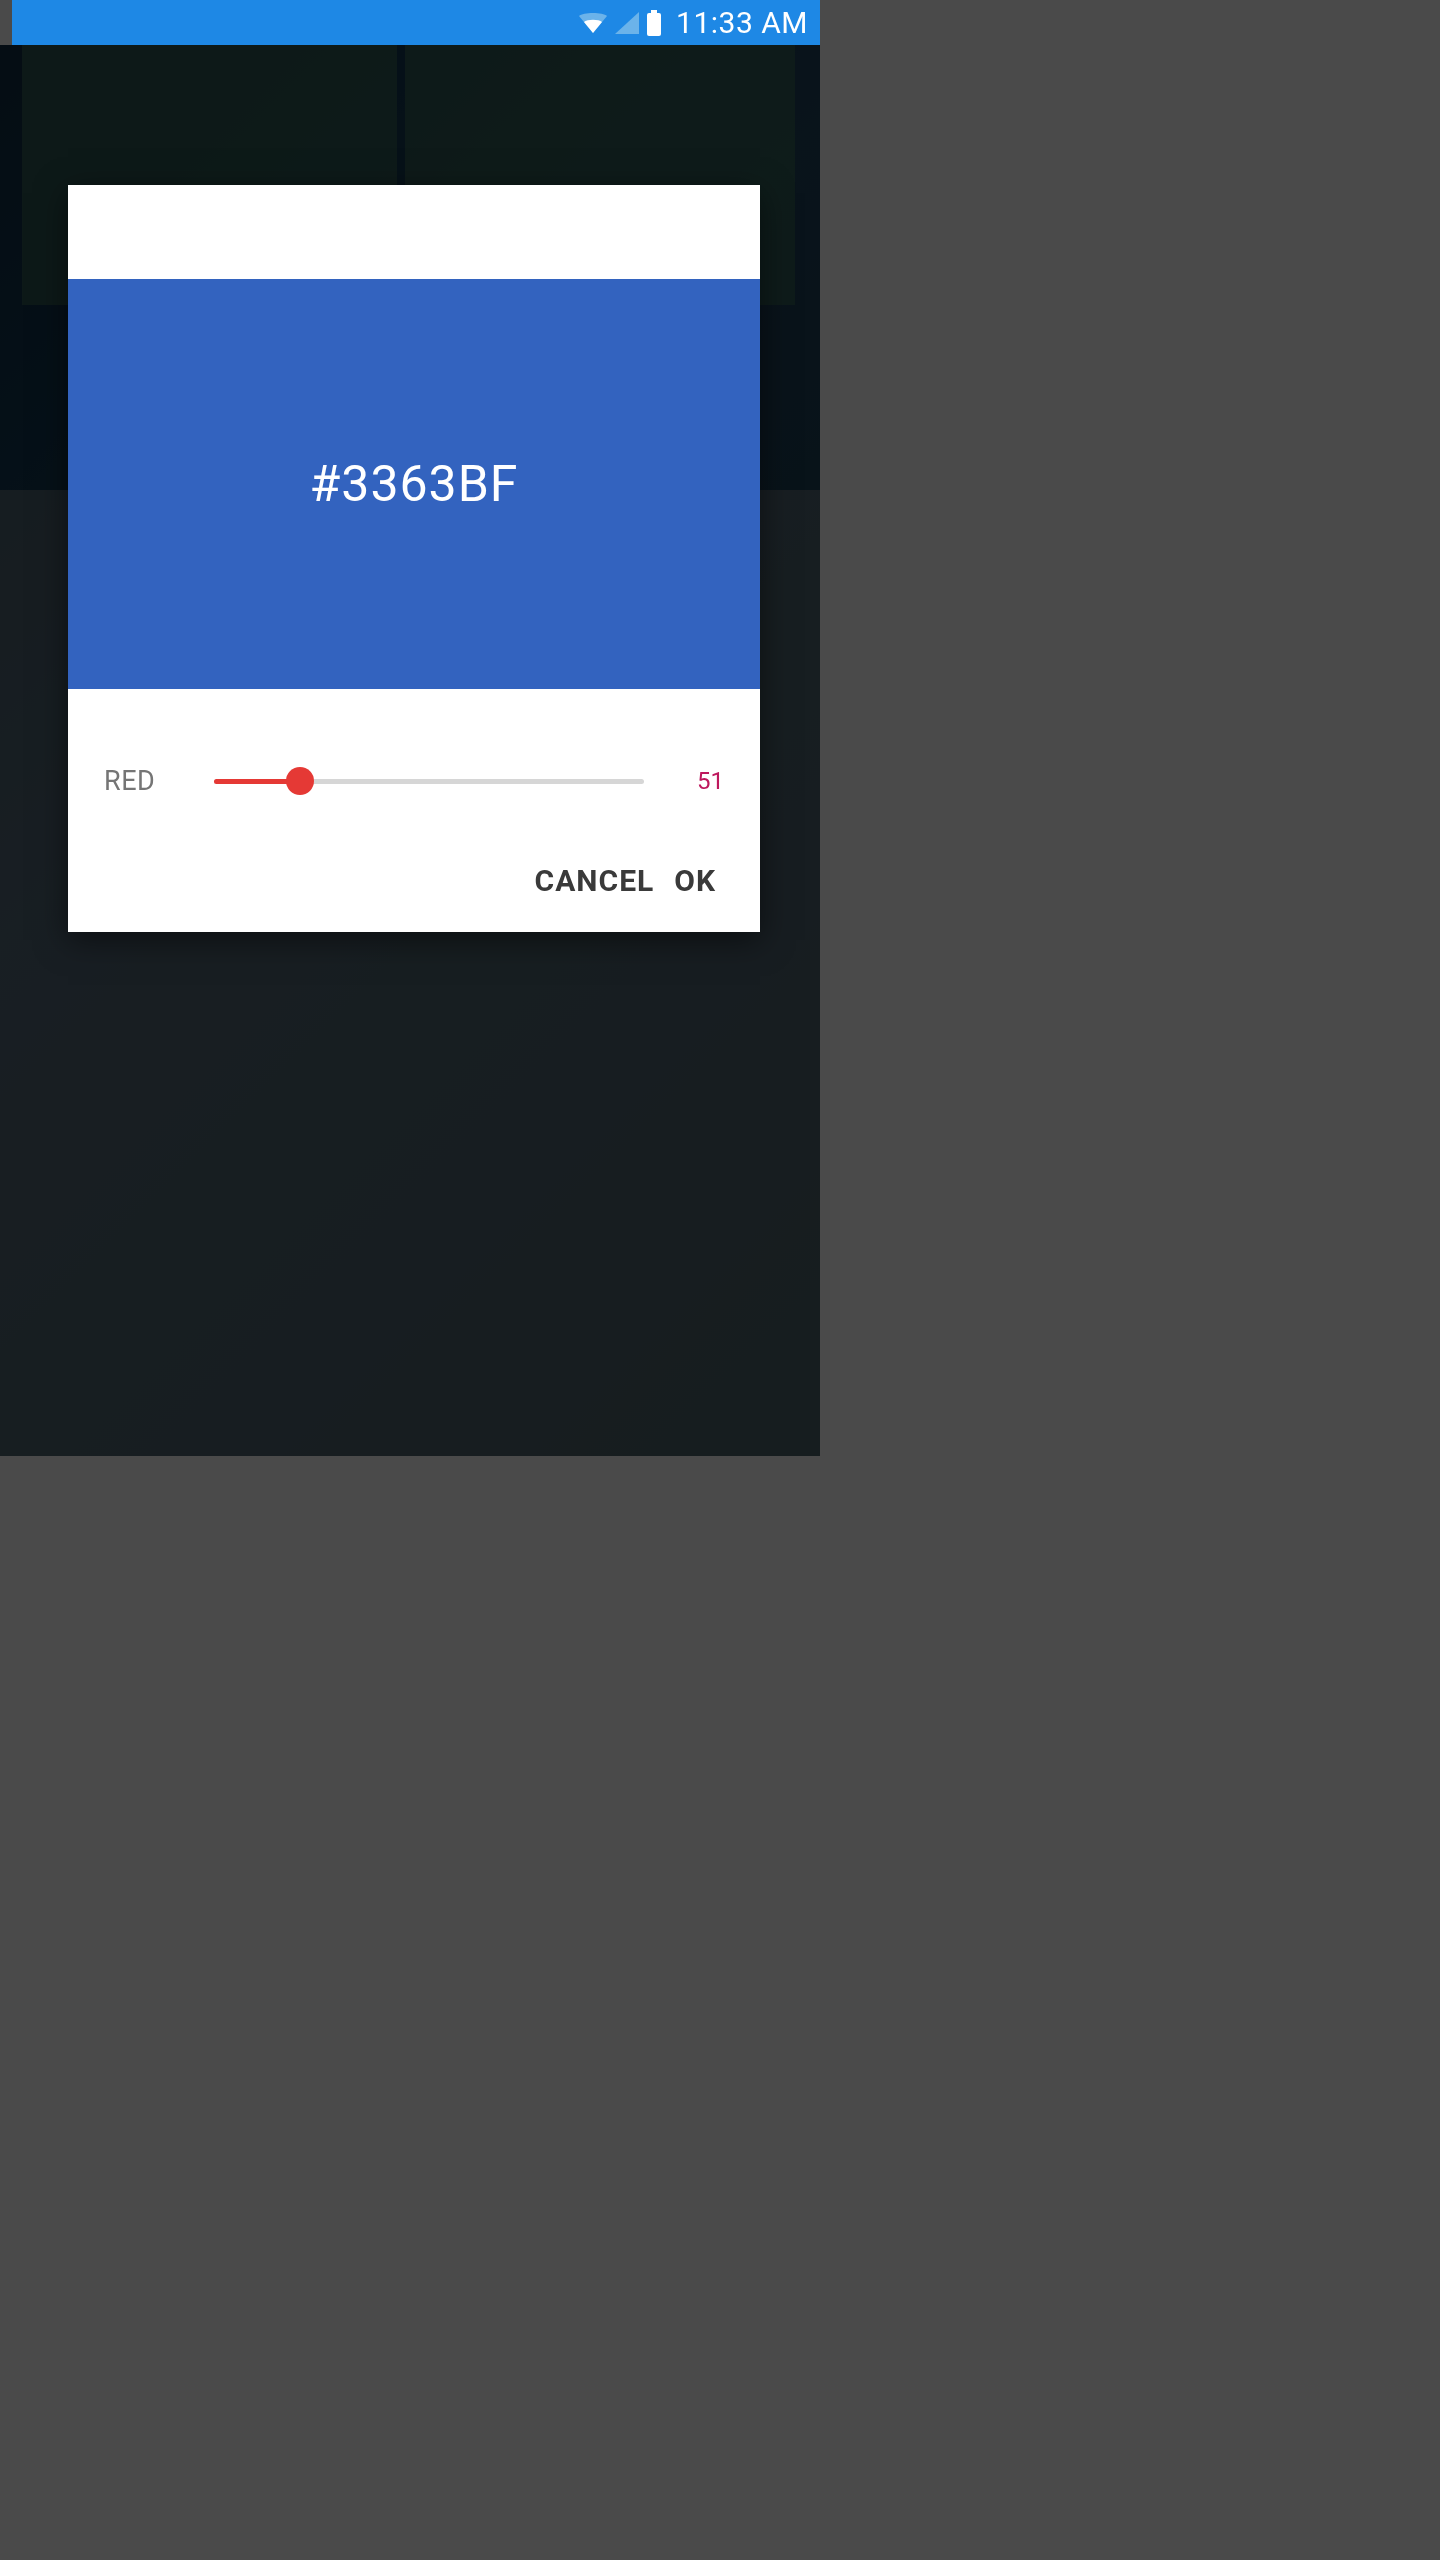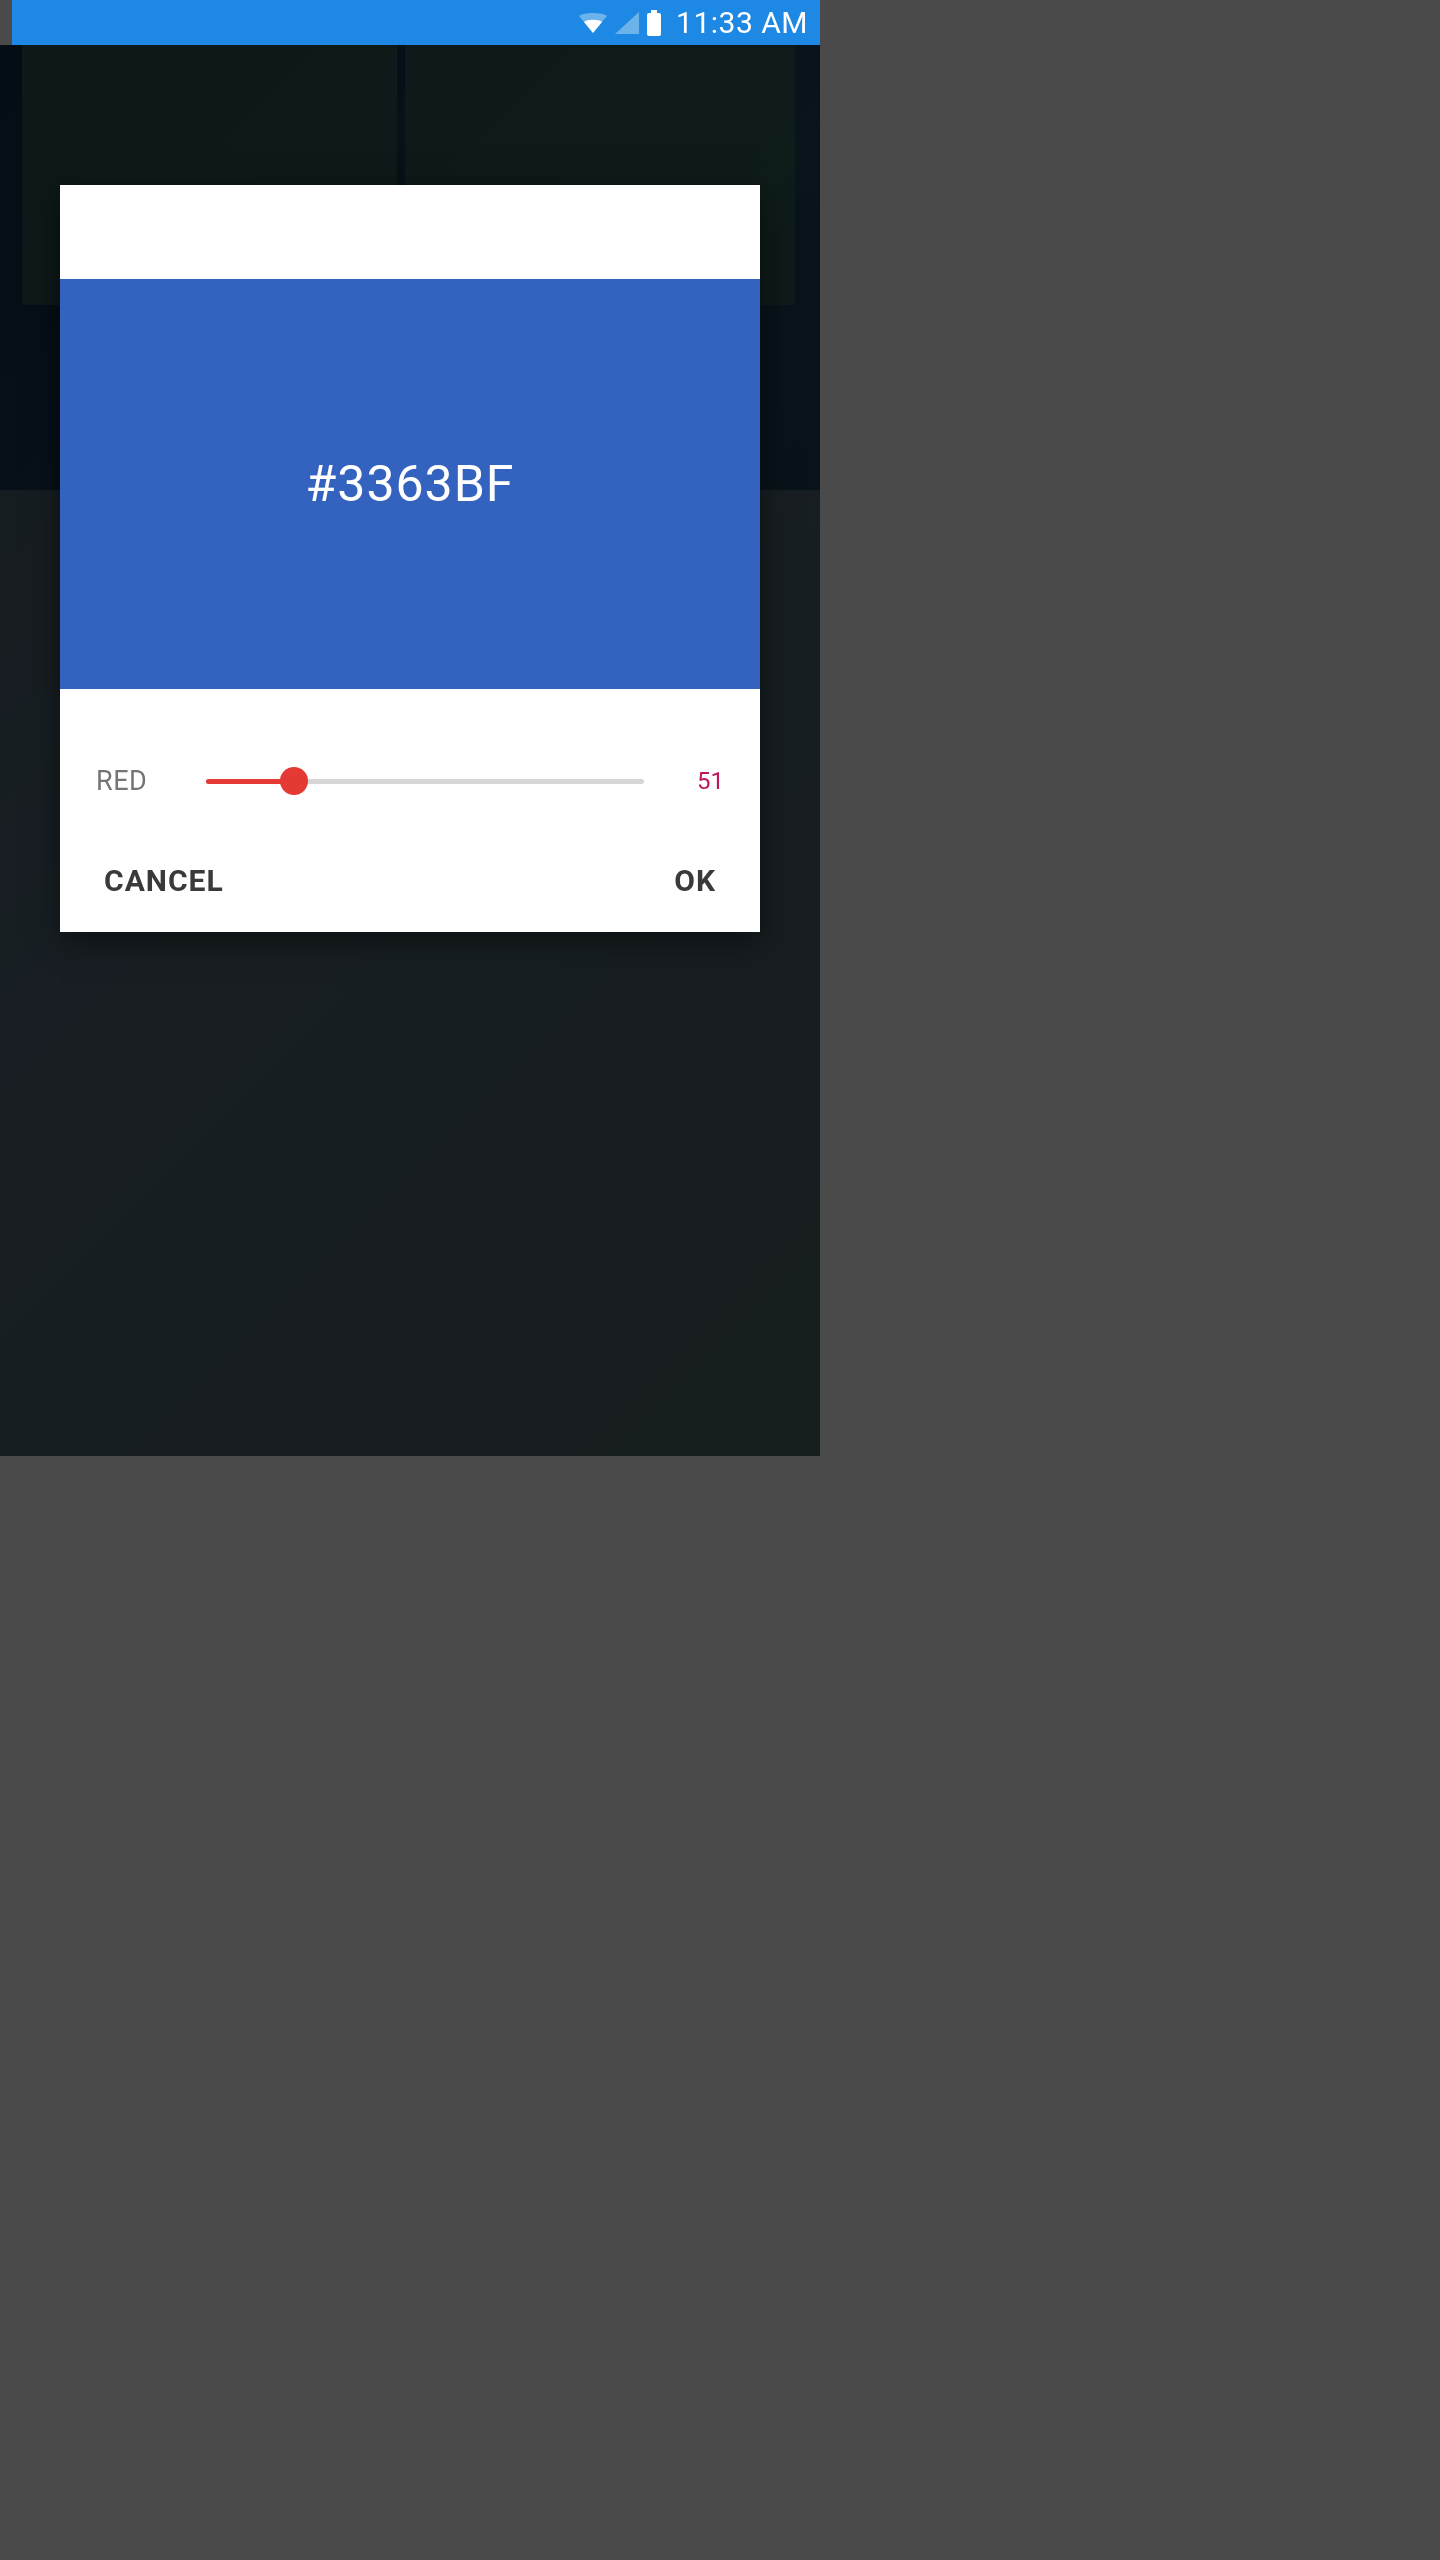--- a/index.html
+++ b/index.html
@@ -37,21 +37,21 @@
     background: #2a4a3a; opacity: 0.6;
   }
   .bg-lower {
     position: absolute; top: 490px; left: 0; right: 0; bottom: 0;
     background: #6a6a6a; opacity: 0.4;
   }
 
   
   .dialog {
     position: absolute;
-    top: 185px; left: 60px; right: 60px;
+    top: 185px; left: 68px; right: 60px;
     background: #fff;
     box-shadow: 0 8px 30px rgba(0,0,0,0.5);
   }
   .dialog-header-white {
     height: 94px; background: #fff;
   }
   .color-swatch {
     height: 410px;
     display: flex; align-items: center; justify-content: center;
   }
@@ -96,22 +96,23 @@
   .slider-value {
     width: 80px;
     text-align: right;
     color: #be185d;
     font-size: 24px;
     font-weight: 400;
     padding-left: 10px;
   }
 
   .dialog-buttons {
-    display: flex; justify-content: space-between; gap: 44px;
+    display: flex; justify-content: flex-end; gap: 20px;
     padding: 18px 44px 34px 44px;
+    margin-left: 48px;
   }
   .dlg-btn {
     background: none; border: none;
     color: #3a3a3a;
     font-size: 30px;
     font-weight: 700;
     letter-spacing: 1px;
     cursor: pointer;
     font-family: inherit;
   }

